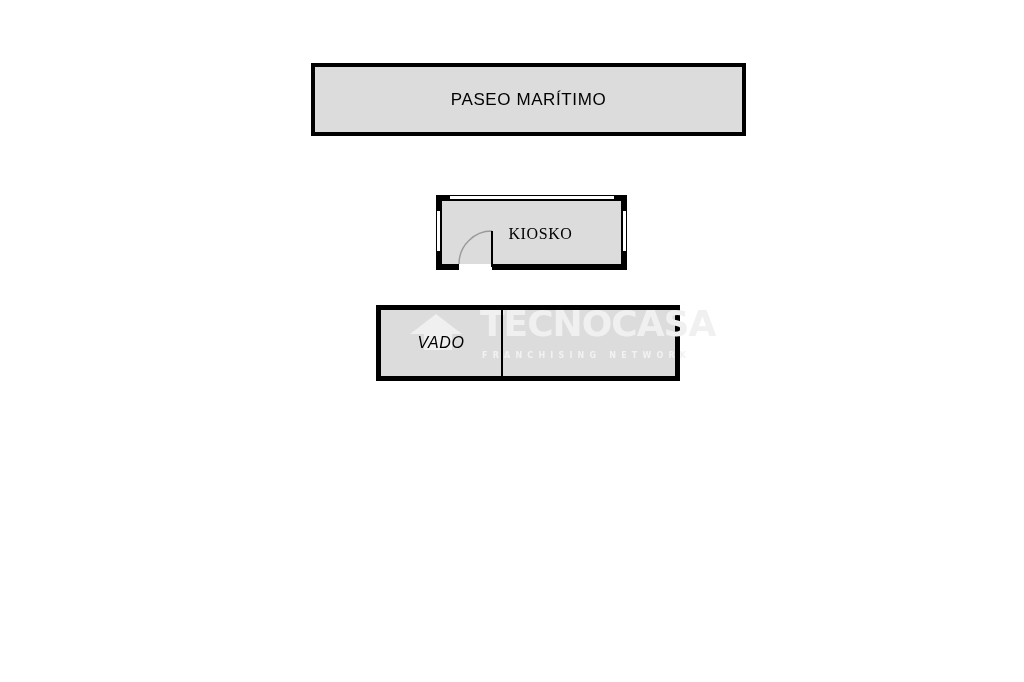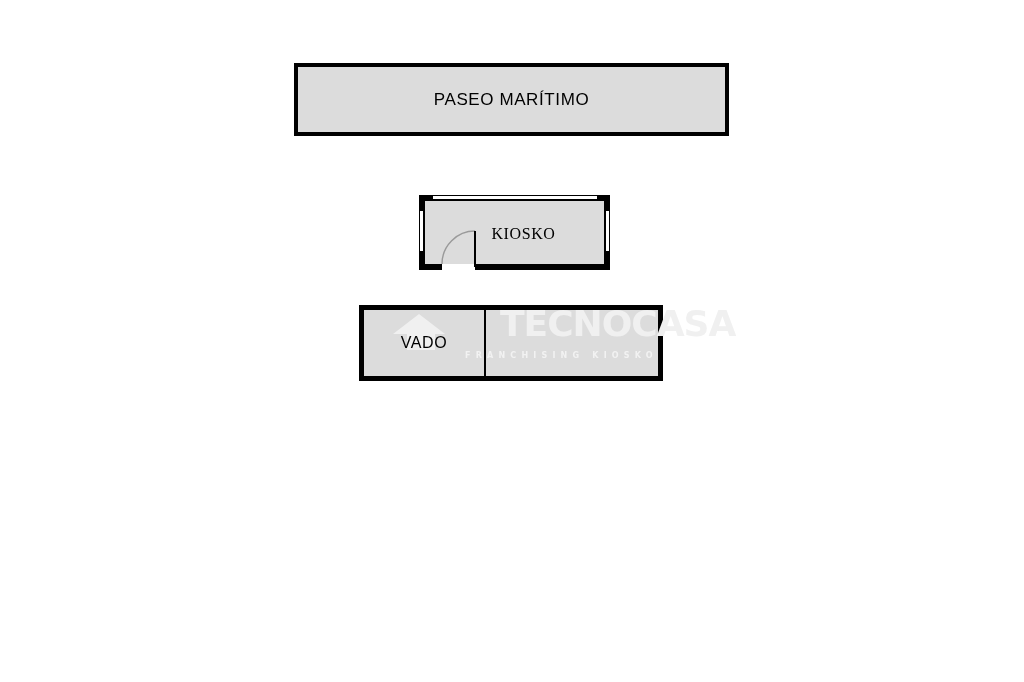--- a/index.html
+++ b/index.html
@@ -10,21 +10,21 @@
   body {
     width: 1024px;
     height: 682px;
     position: relative;
     overflow: hidden;
     font-family: "Liberation Sans", sans-serif;
   }
 
   #plan {
     position: absolute;
-    left: 1px;
+    left: 18px;
     top: 0;
     width: 896px;
     height: 682px;
   }
 
   
   .room {
     position: absolute;
     box-sizing: border-box;
     background: #dcdcdc;
@@ -117,21 +117,21 @@
   #bay-parking { left: 122px; right: 0; }
   #bay-divider {
     position: absolute;
     left: 120px;
     top: 0;
     width: 2px;
     height: 100%;
     background: #000000;
     z-index: 7;
   }
-  .bay .room-label { font-size: 16px; }
+  .bay .room-label { font-size: 16px; font-style: italic; }
 
   
   #watermark {
     position: absolute;
     left: 440px;
     top: 300px;
     width: 220px;
     height: 88px;
     z-index: 1;
     pointer-events: none;
@@ -141,21 +141,20 @@
     position: absolute;
     left: 22px;
     top: 6px;
     font-family: "DejaVu Sans", sans-serif;
     font-size: 36px;
     font-weight: 700;
     letter-spacing: -1px;
     color: #f0f0f0;
     white-space: nowrap;
     line-height: 1;
-    margin-left: 37px;
   }
   #wm-tag {
     position: absolute;
     left: 24px;
     top: 52px;
     font-family: "DejaVu Sans", sans-serif;
     font-size: 8px;
     font-weight: 700;
     letter-spacing: 5.2px;
     color: #f2f2f2;
@@ -211,21 +210,21 @@
       <path d="M 36 5 A 33 33 0 0 0 3 38" fill="none" stroke="#9a9a9a" stroke-width="1.4"></path>
     </svg>
 
     <span class="room-label">KIOSKO</span>
   </div>
 
   <div id="watermark">
     <div id="wm-house"></div>
     <div id="wm-house-body"></div>
     <div id="wm-word">TECNOCASA</div>
-    <div id="wm-tag">FRANCHISING KIOSKO</div>
+    <div id="wm-tag">FRANCHISING NETWORK</div>
   </div>
 
   <div id="parkblock">
     <div class="bay" id="bay-vado">
       <span class="room-label">VADO</span>
     </div>
     <div id="bay-divider"></div>
   </div>
 
 </div>

